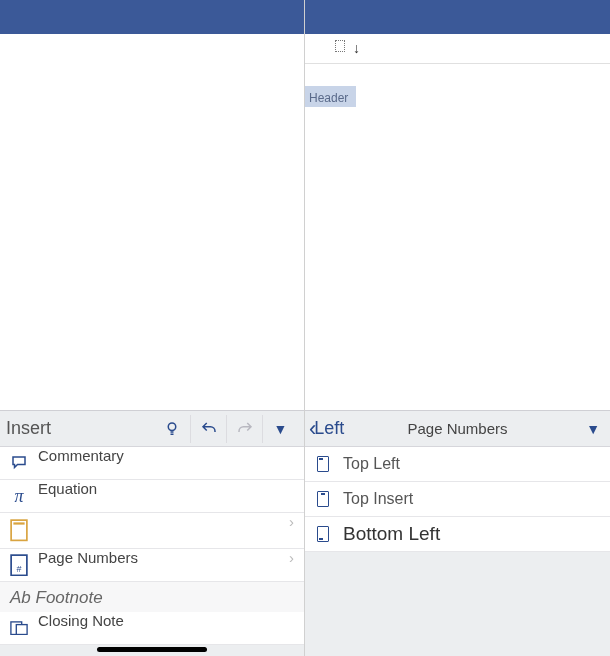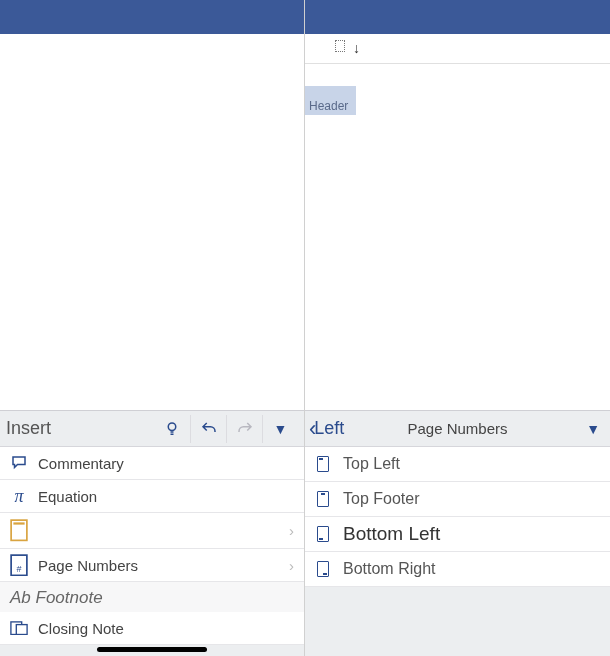--- a/index.html
+++ b/index.html
@@ -49,21 +49,21 @@
     left: 48px; top: 6px;
     font-size: 14px;
     color: #333;
   }
   .header-tag {
     position: absolute;
     left: 0; top: 52px;
     background: #c8d4e8;
     color: #5a6a8a;
     font-size: 12px;
-    padding: 13px 8px 2px 4px;
+    padding: 5px 8px 2px 4px;
   }
   .panel {
     background: #eceef0;
     border-top: 1px solid #cfcfd4;
     width: 100%;
     position: absolute;
     left: 0;
   }
   .panel-header {
     display: flex;
@@ -104,21 +104,20 @@
   .hicon svg { width: 18px; height: 18px; }
   .dropdown-caret {
     color: #2a4b8d;
     font-size: 14px;
   }
   .menu-list {
     background: #fff;
   }
   .menu-item {
     display: flex;
-    align-items: center;
     height: 33px;
     padding: 0 10px;
     border-bottom: 1px solid #e6e6e9;
     font-size: 15px;
     color: #444;
     gap: 10px;
   }
   .menu-item.big { height: 36px; font-size: 17px; }
   .menu-item .mi-icon {
     width: 18px;
@@ -307,26 +306,22 @@
         <span class="panel-title-center">Page Numbers</span>
         <span class="dropdown-caret">▼</span>
       </div>
       <div class="menu-list">
         <div class="pos-item">
           <span class="page-thumb tl"></span>
           <span>Top Left</span>
         </div>
         <div class="pos-item">
           <span class="page-thumb tc"></span>
-          <span>Top Footer</span>
+          <span>Top Insert</span>
         </div>
         <div class="pos-item selected">
           <span class="page-thumb bl"></span>
           <span>Bottom Left</span>
         </div>
-        <div class="pos-item">
-          <span class="page-thumb br"></span>
-          <span>Bottom Right</span>
-        </div>
       </div>
     </div>
   </div>
 </div>
 
 </body></html>

